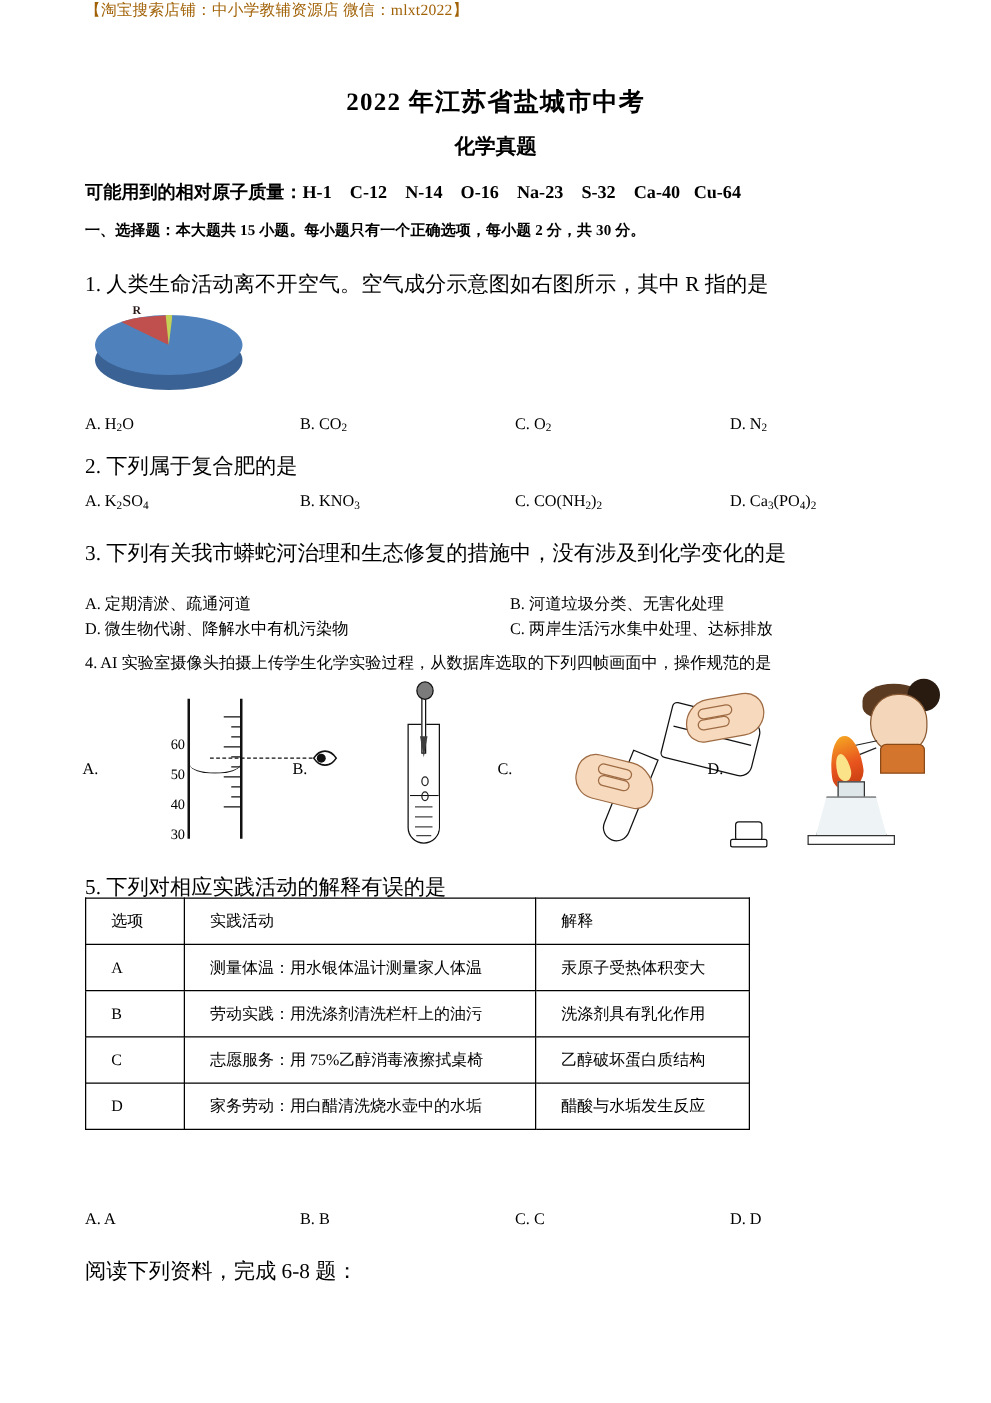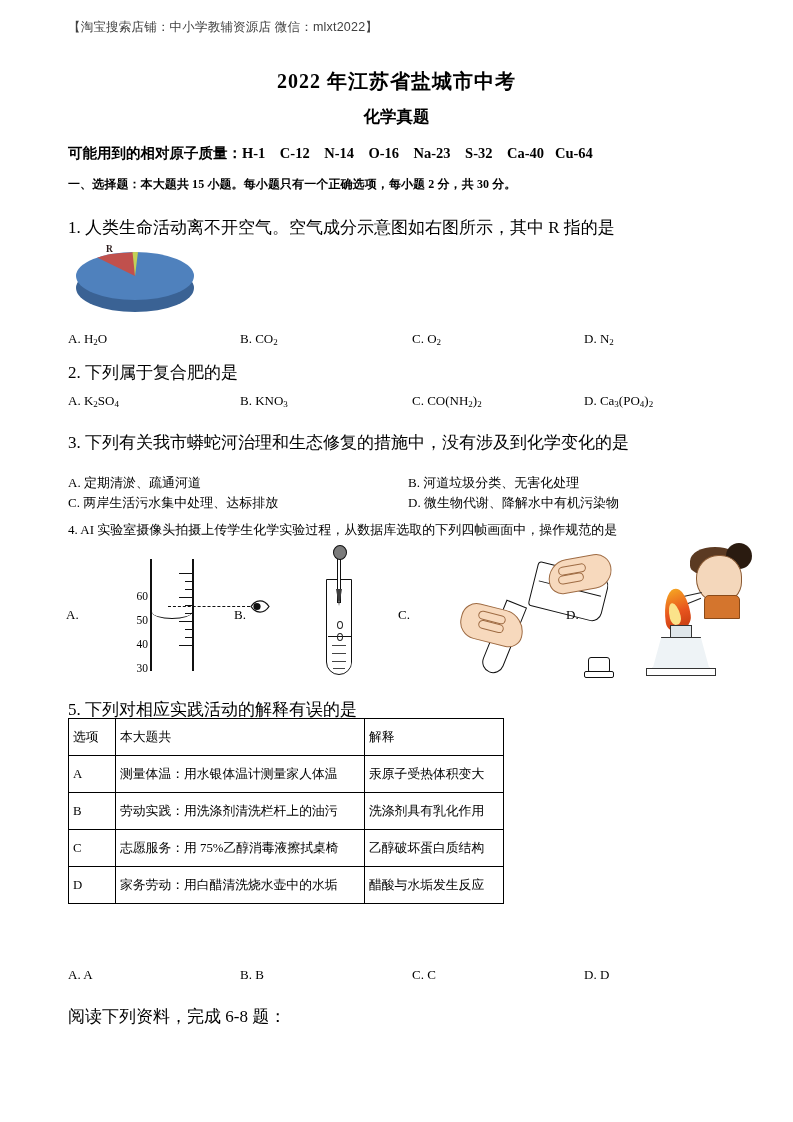--- a/index.html
+++ b/index.html
@@ -18,24 +18,24 @@
   .page {
     position: relative;
     width: 793px;
     height: 1122px;
     padding: 0;
     box-sizing: border-box;
   }
   .watermark {
     position: absolute;
     left: 68px;
-    top: 19px;
+    top: 0;
     font-size: 12.5px;
-    color: #404040;
-    font-family: Liberation Sans, sans-serif;
+    color: #a16207;
+    font-family: Liberation Serif, serif;
     letter-spacing: 0.2px;
   }
   .title-main {
     position: absolute;
     left: 0;
     top: 68px;
     width: 793px;
     text-align: center;
     font-size: 20px;
     font-weight: bold;
@@ -358,21 +358,21 @@
   
   .tbl {
     position: absolute;
     left: 68px;
     top: 718px;
     border-collapse: collapse;
     font-size: 12.8px;
   }
   .tbl td, .tbl th {
     border: 1px solid #000;
-    padding: 9px 4px;
+    padding: 9px 20px;
     font-weight: normal;
     text-align: left;
     vertical-align: middle;
     height: 18px;
   }
   .col-opt { width: 38px; text-align: center; }
   .col-act { width: 240px; }
   .col-exp { width: 130px; }
 </style>
 </head>
@@ -414,22 +414,22 @@
     <div>C. CO(NH<sub>2</sub>)<sub>2</sub></div>
     <div>D. Ca<sub>3</sub>(PO<sub>4</sub>)<sub>2</sub></div>
   </div>
 
   <div class="qtext" style="top:431px;">3. 下列有关我市蟒蛇河治理和生态修复的措施中，没有涉及到化学变化的是</div>
   <div class="opt-row two" style="top:474px;">
     <div>A. 定期清淤、疏通河道</div>
     <div>B. 河道垃圾分类、无害化处理</div>
   </div>
   <div class="opt-row two" style="top:494px;">
+    <div>D. 微生物代谢、降解水中有机污染物</div>
     <div>C. 两岸生活污水集中处理、达标排放</div>
-    <div>D. 微生物代谢、降解水中有机污染物</div>
   </div>
 
   <div class="qtext" style="top:521px;font-size:13px;">4. AI 实验室摄像头拍摄上传学生化学实验过程，从数据库选取的下列四帧画面中，操作规范的是</div>
 
   <div class="fig-panel">
 
     <div class="fig-letter" style="left:4px;top:64px;">A.</div>
     <div class="cyl">
       <div class="cyl-wall l"></div>
       <div class="cyl-wall r"></div>
@@ -506,21 +506,21 @@
       <div class="lamp-base"></div>
     </div>
   </div>
 
   <div class="qtext" style="top:698px;">5. 下列对相应实践活动的解释有误的是</div>
 
   <table class="tbl">
     <thead>
       <tr>
         <th class="col-opt">选项</th>
-        <th class="col-act">本大题共</th>
+        <th class="col-act">实践活动</th>
         <th class="col-exp">解释</th>
       </tr>
     </thead>
     <tbody>
       <tr>
         <td class="col-opt">A</td>
         <td class="col-act">测量体温：用水银体温计测量家人体温</td>
         <td class="col-exp">汞原子受热体积变大</td>
       </tr>
       <tr>

